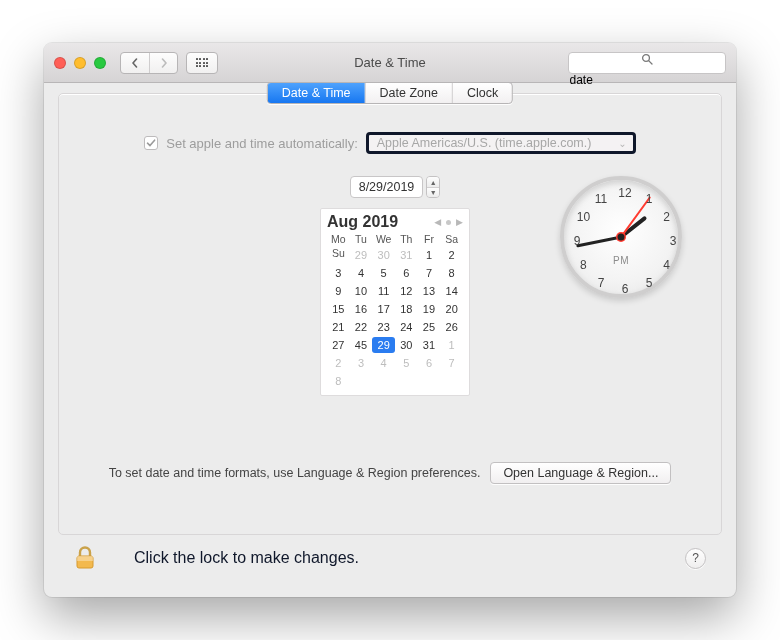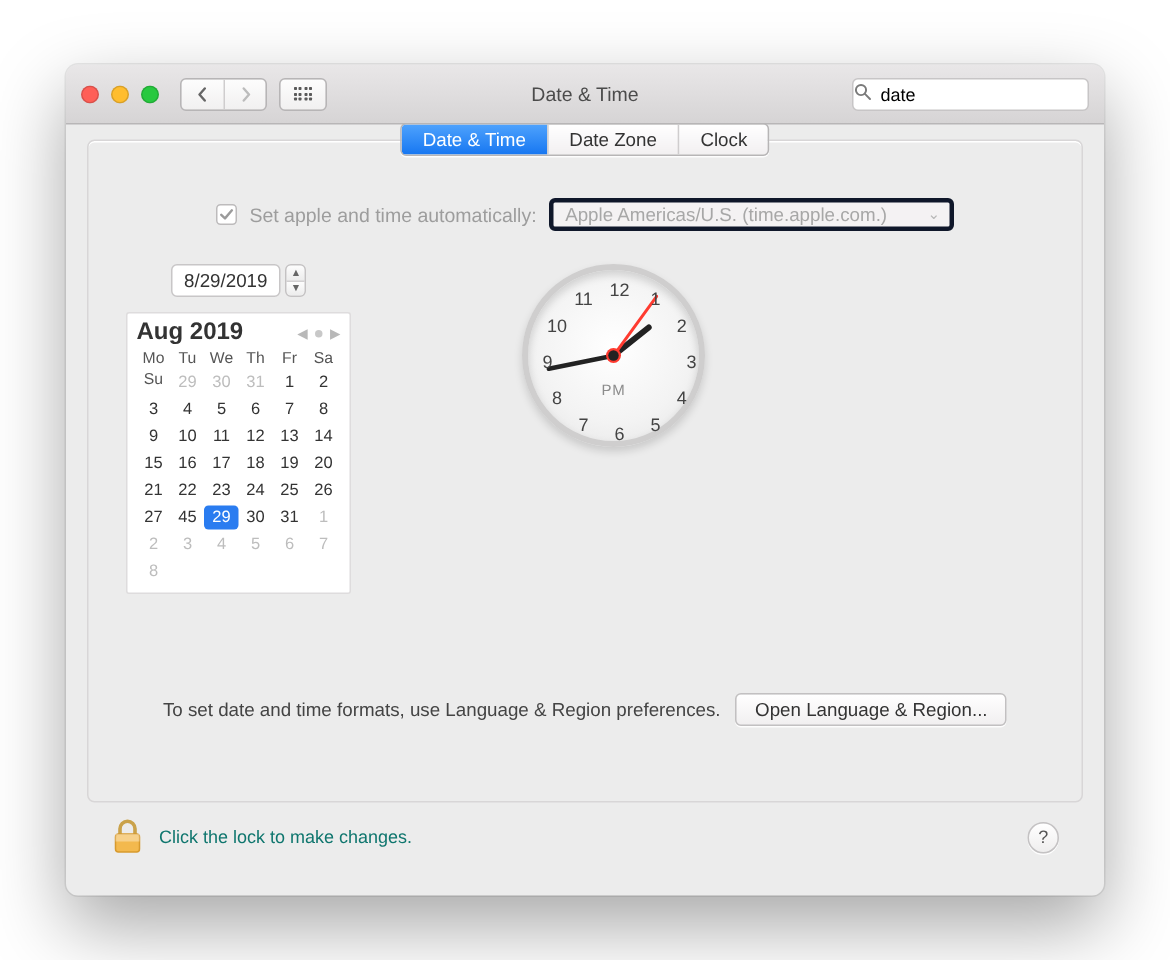--- a/index.html
+++ b/index.html
@@ -88,22 +88,23 @@
 
   .search-wrap {
     margin-left: auto;
     width: 158px;
     height: 22px;
     background: #fff;
     border: 1px solid #c7c5c6;
     border-radius: 4px;
     display: flex;
     align-items: center;
-    padding: 0 0;
+    padding: 0 11px;
     gap: 4px;
+    flex-direction: column;
   }
   .search-wrap input {
     flex: 1;
     border: none;
     outline: none;
     font-size: 12px;
     background: transparent;
   }
   .search-wrap .mag { color: #7a7a7a; }
 
@@ -174,22 +175,22 @@
     background: #f4f2f3;
     color: #a7a7a7;
     display: flex; align-items: center; justify-content: space-between;
     padding: 0 6px 0 8px;
     font-size: 12.5px;
   }
   .server-select .chev { color: #b7b7b7; font-size: 10px; }
 
   .columns {
     display: flex;
-    justify-content: flex-start;
-    gap: 90px;
+    justify-content: flex-end;
+    gap: 66px;
     padding: 4px 20px 10px 20px;
   }
 
   .stepper-field {
     display: inline-flex;
     align-items: center;
     height: 22px;
   }
   .stepper-field .val {
     border: 1px solid #c8c6c7;
@@ -286,21 +287,21 @@
 
   .footer {
     display:flex; align-items:center;
     padding: 10px 16px 14px 16px;
     gap: 10px;
   }
   .lock {
     width:22px; height:26px; position:relative;
   }
   .lock svg { width:22px; height:26px; }
-  .footer .msg { color:#0f766e; font-size:12px; }
+  .footer .msg { color:#0f172a; font-size:16px;margin-left:28px; }
   .help {
     margin-left:auto;
     width:21px; height:21px; border-radius:50%;
     border:1px solid #c4c2c3;
     background:linear-gradient(#fff,#efeeee);
     display:flex; align-items:center; justify-content:center;
     color:#555; font-size:12px;
     box-shadow:0 1px 0 rgba(255,255,255,0.9);
   }
 </style>

